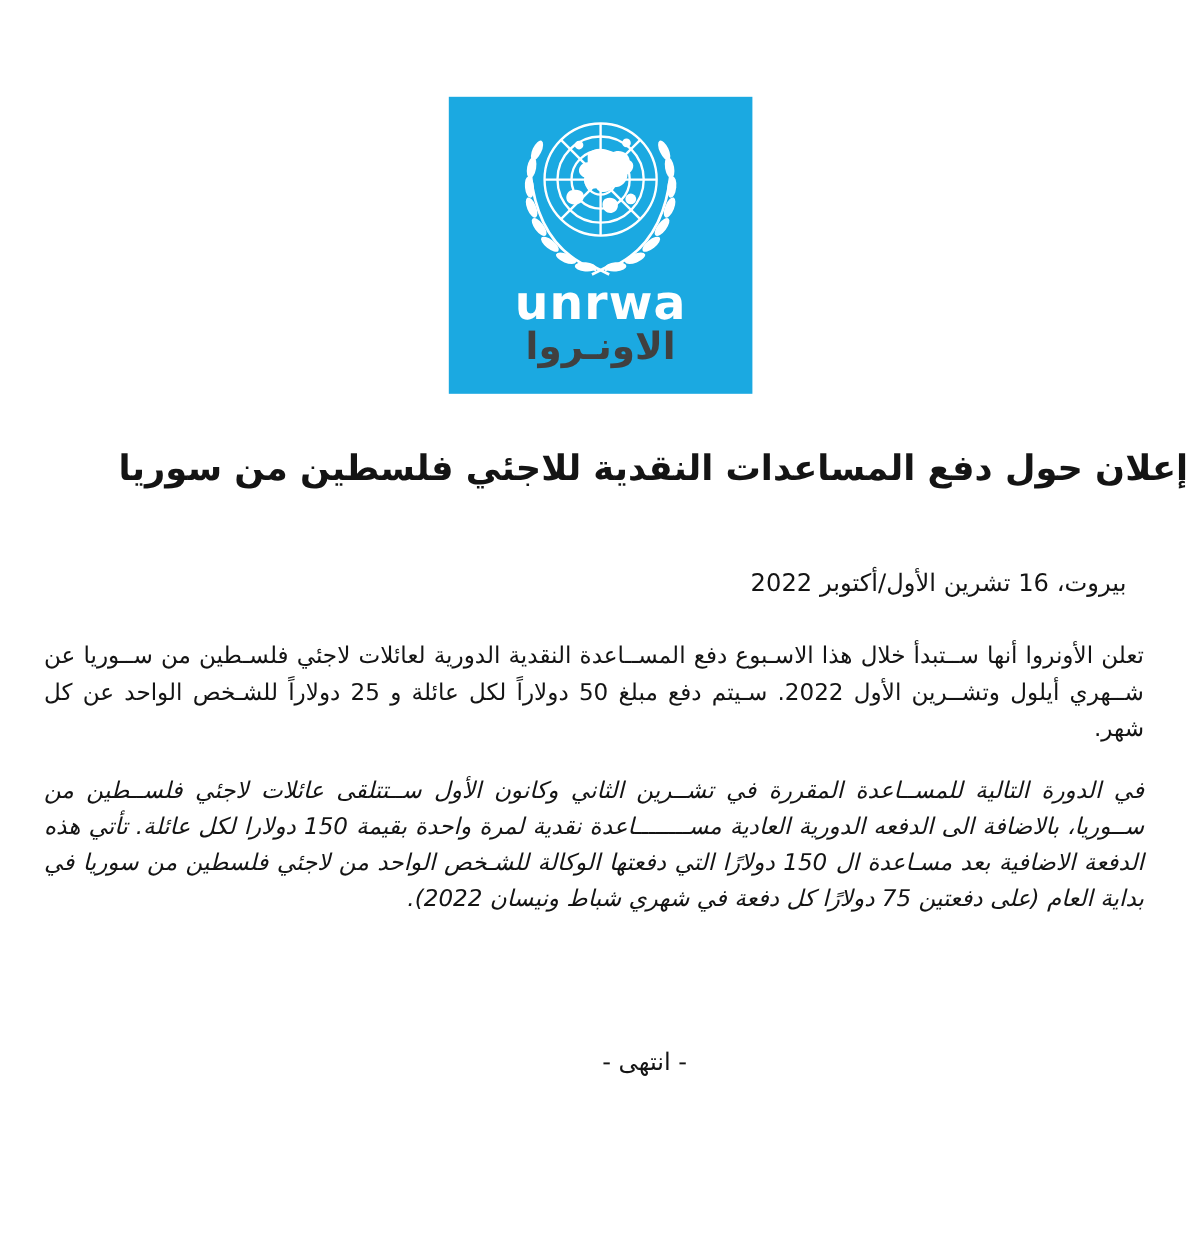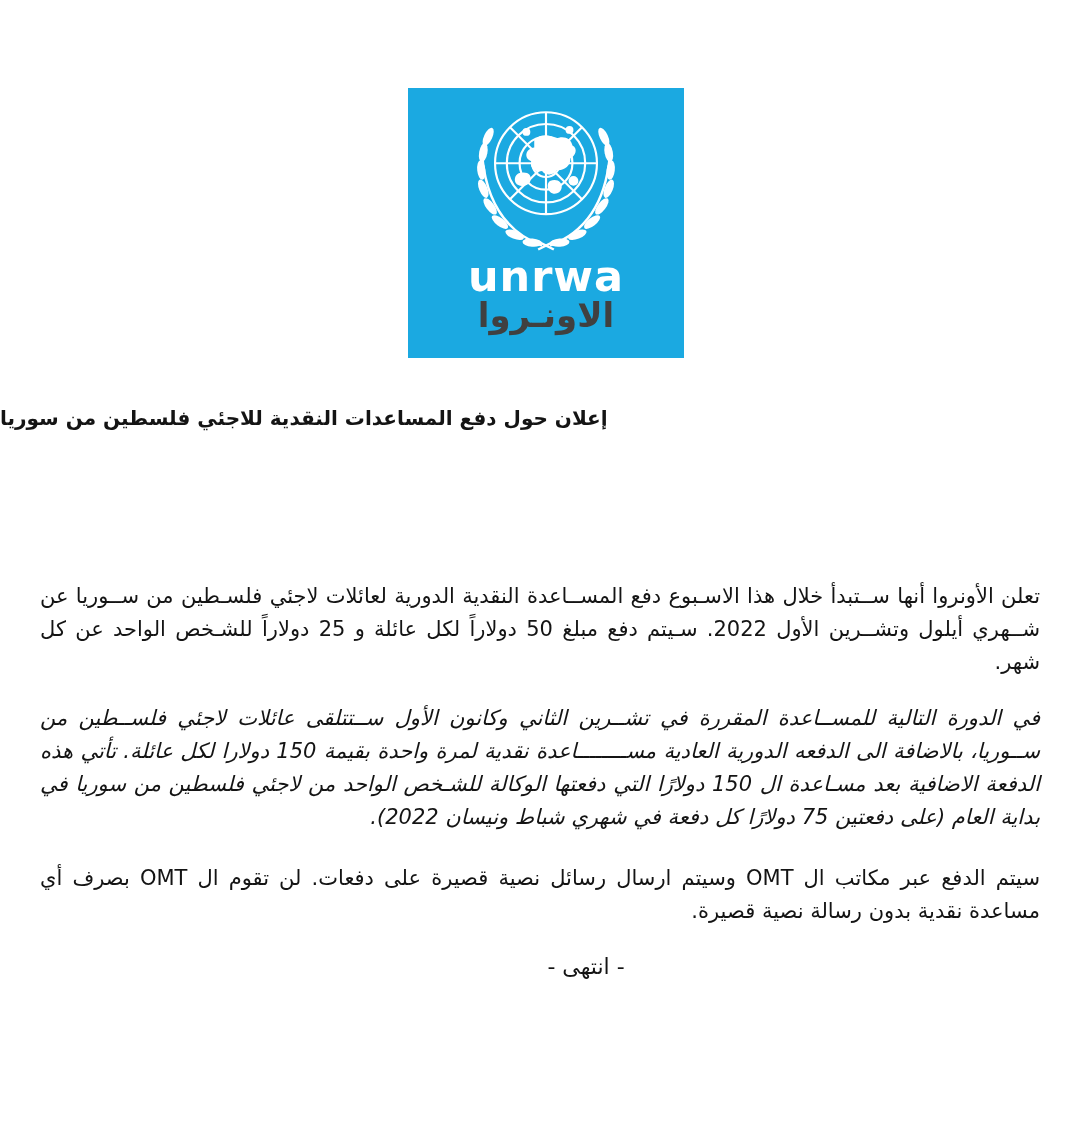--- a/index.html
+++ b/index.html
@@ -24,22 +24,22 @@
     font-size:43px;line-height:40px;letter-spacing:1px;
     margin-top:2px;
   }
   .logo .arabic{
     font-weight:bold;color:#404040;direction:rtl;
     font-size:34px;line-height:38px;
   }
   
   .headline{
     position:absolute;top:406px;left:0;right:0;
-    margin:0;text-align:left;direction:rtl;
-    font-size:20px;font-weight:700;
+    margin:0;text-align:right;direction:rtl;
+    font-size:32px;font-weight:700;
   }
   .dateline{
     position:absolute;top:518px;right:56px;
     direction:rtl;font-size:22px;
   }
   .para{
     position:absolute;left:40px;right:40px;margin:0;
     direction:rtl;text-align:justify;text-justify:inter-word;
     font-size:21px;line-height:33px;
   }
@@ -105,20 +105,20 @@
         <ellipse rx="4.2" ry="10" transform="translate(164,57) rotate(-190)"></ellipse>
         <ellipse rx="4.2" ry="10" transform="translate(159,41) rotate(-205)"></ellipse>
       </g>
     </svg>
     <div class="latin">unrwa</div>
     <div class="arabic">الاونـروا</div>
   </div>
 
   <h1 class="headline">إعلان حول دفع المساعدات النقدية للاجئي فلسطين من سوريا</h1>
 
+  <div class="dateline">بيروت، 16 تشرين الأول/أكتوبر 2022</div>
 
   <p class="para p1">تعلن الأونروا أنها ســتبدأ خلال هذا الاسـبوع دفع المســاعدة النقدية الدورية لعائلات لاجئي فلسـطين من ســوريا عن شــهري أيلول وتشــرين الأول 2022. سـيتم دفع مبلغ 50 دولاراً لكل عائلة و 25 دولاراً للشـخص الواحد عن كل شهر.</p>
   <p class="para p2">في الدورة التالية للمســاعدة المقررة في تشــرين الثاني وكانون الأول ســتتلقى عائلات لاجئي فلســطين من ســوريا، بالاضافة الى الدفعه الدورية العادية مســــــــاعدة نقدية لمرة واحدة بقيمة 150 دولارا لكل عائلة. تأتي هذه الدفعة الاضافية بعد مسـاعدة ال 150 دولارًا التي دفعتها الوكالة للشـخص الواحد من لاجئي فلسطين من سوريا في بداية العام (على دفعتين 75 دولارًا كل دفعة في شهري شباط ونيسان 2022).</p>
-  <p class="para p3">سيتم الدفع عبر مكاتب ال OMT وسيتم ارسال رسائل نصية قصيرة على دفعات. لن تقوم ال OMT بصرف أي مساعدة نقدية بدون رسالة نصية قصيرة.</p>
 
   <div class="endmark">- انتهى -</div>
 
 </div>
 
 </body></html>

